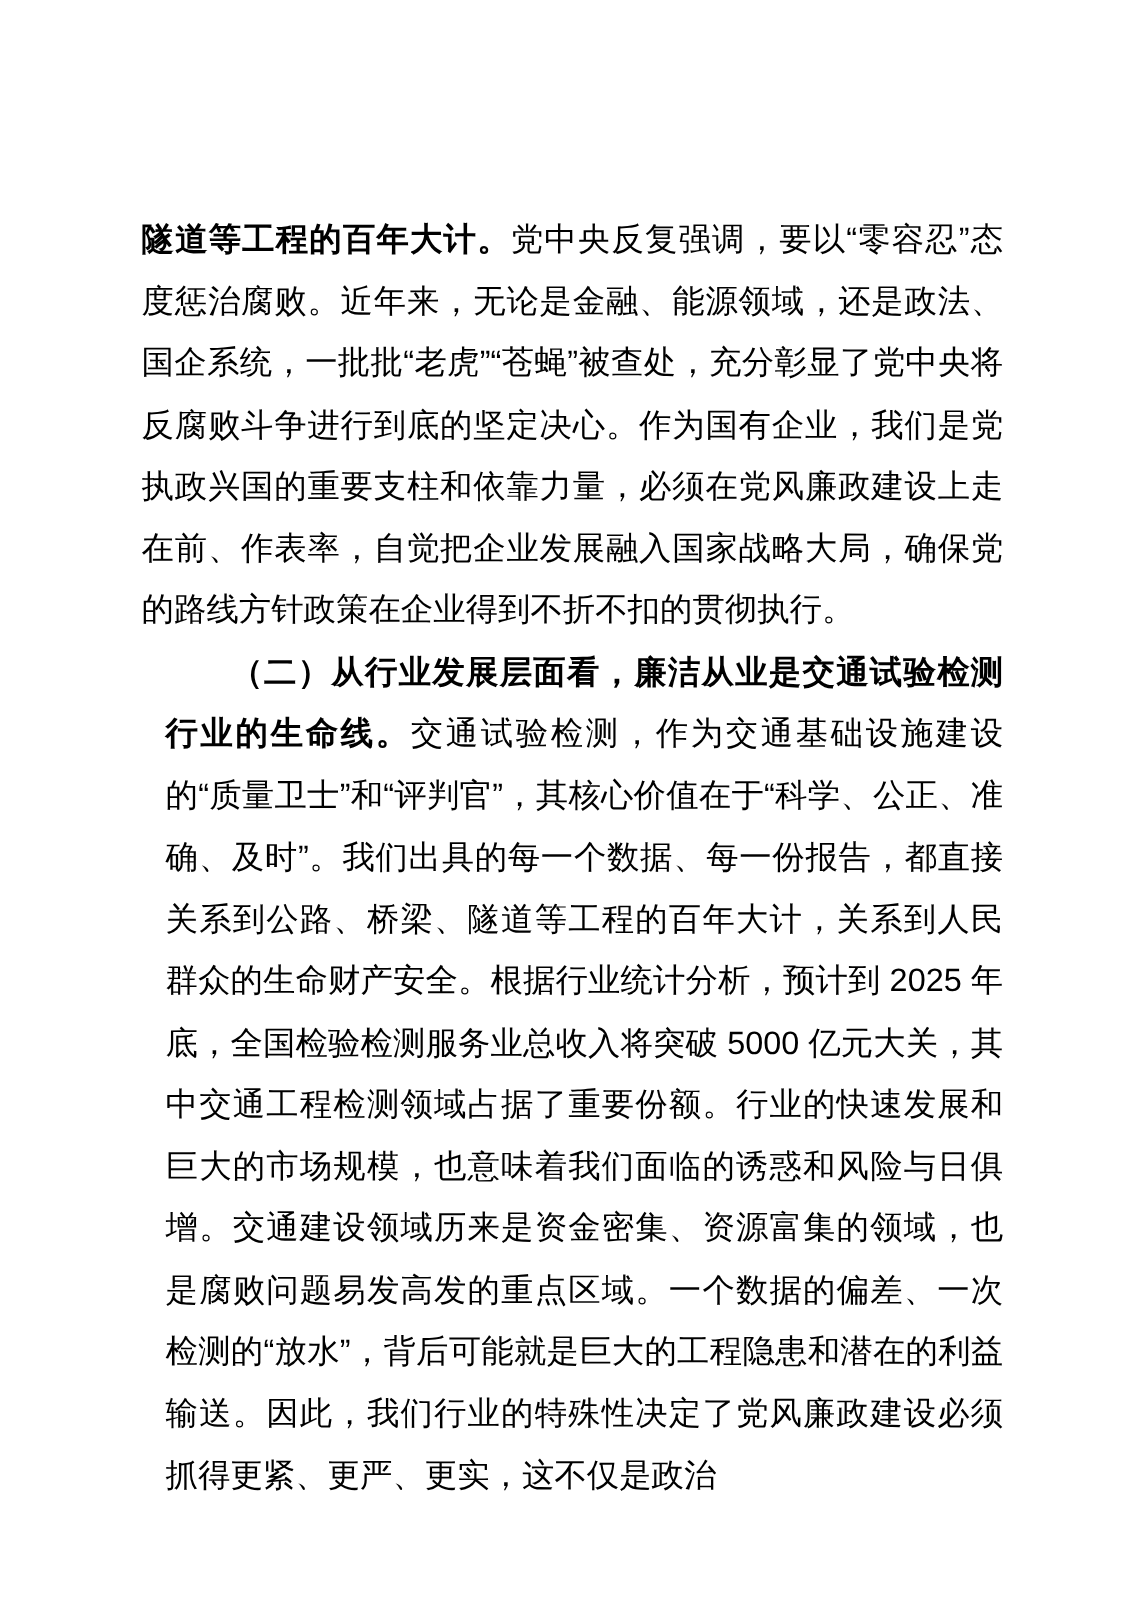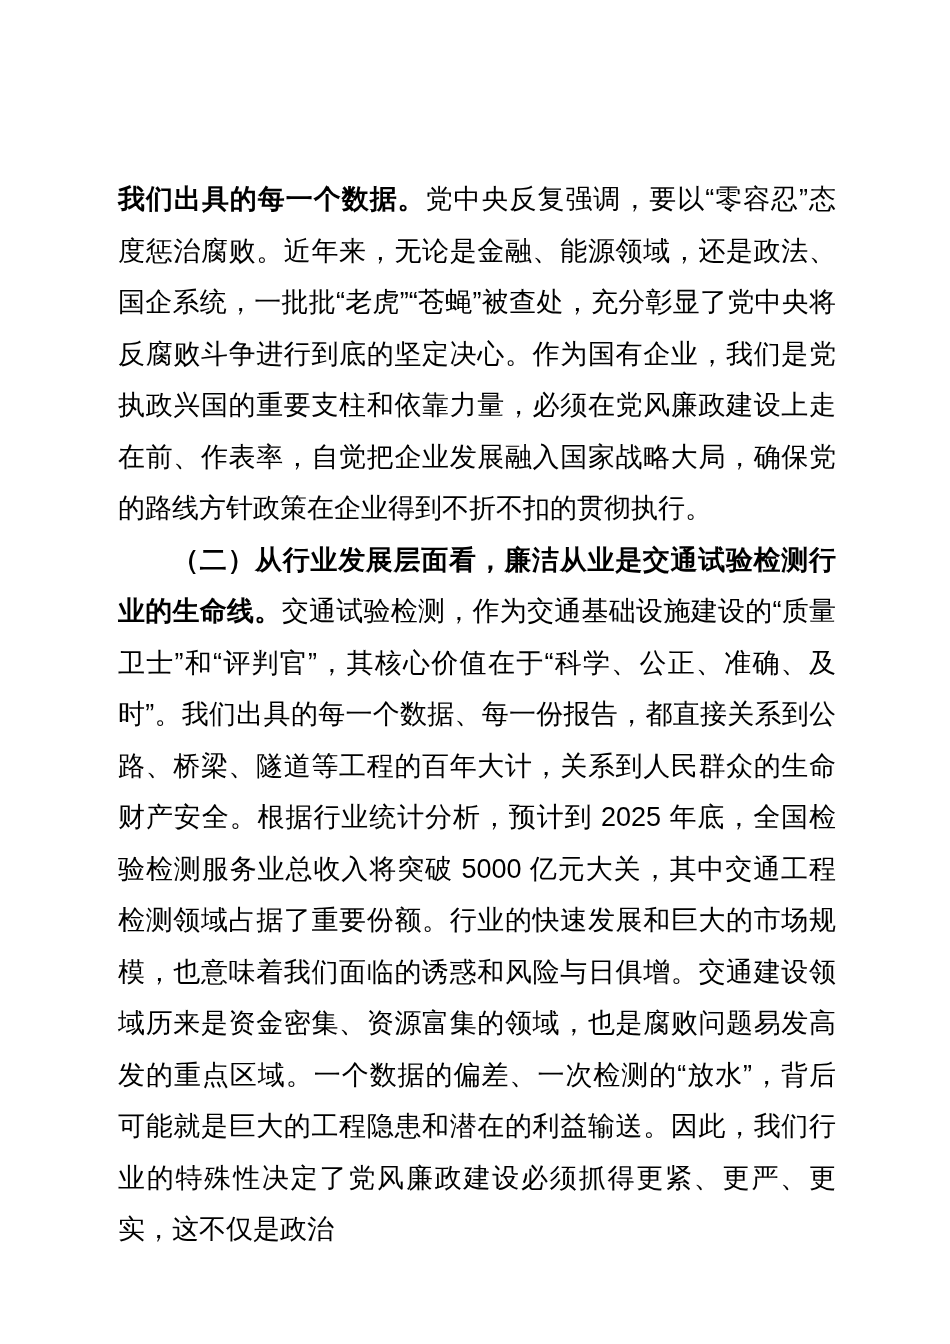--- a/index.html
+++ b/index.html
@@ -32,26 +32,27 @@
       color: #000000;
     }
     .para {
       margin: 0;
       padding: 0;
       text-align: justify;
       word-break: break-all;
     }
     .para.indent {
       text-indent: 2em;
+      margin-left: 20px;
     }
     .lead {
       font-weight: 700;
     }
   </style>
 </head>
 <body>
 
 <div class="page">
   <div class="text-block">
-    <p class="para"><strong class="lead">我们出具的每一个数据。</strong><span>党中央反复强调，要以“零容忍”态度惩治腐败。近年来，无论是金融、能源领域，还是政法、国企系统，一批批“老虎”“苍蝇”被查处，充分彰显了党中央将反腐败斗争进行到底的坚定决心。作为国有企业，我们是党执政兴国的重要支柱和依靠力量，必须在党风廉政建设上走在前、作表率，自觉把企业发展融入国家战略大局，确保党的路线方针政策在企业得到不折不扣的贯彻执行。</span></p>
+    <p class="para"><strong class="lead">隧道等工程的百年大计。</strong><span>党中央反复强调，要以“零容忍”态度惩治腐败。近年来，无论是金融、能源领域，还是政法、国企系统，一批批“老虎”“苍蝇”被查处，充分彰显了党中央将反腐败斗争进行到底的坚定决心。作为国有企业，我们是党执政兴国的重要支柱和依靠力量，必须在党风廉政建设上走在前、作表率，自觉把企业发展融入国家战略大局，确保党的路线方针政策在企业得到不折不扣的贯彻执行。</span></p>
     <p class="para indent"><strong class="lead">（二）从行业发展层面看，廉洁从业是交通试验检测行业的生命线。</strong><span>交通试验检测，作为交通基础设施建设的“质量卫士”和“评判官”，其核心价值在于“科学、公正、准确、及时”。我们出具的每一个数据、每一份报告，都直接关系到公路、桥梁、隧道等工程的百年大计，关系到人民群众的生命财产安全。根据行业统计分析，预计到 2025 年底，全国检验检测服务业总收入将突破 5000 亿元大关，其中交通工程检测领域占据了重要份额。行业的快速发展和巨大的市场规模，也意味着我们面临的诱惑和风险与日俱增。交通建设领域历来是资金密集、资源富集的领域，也是腐败问题易发高发的重点区域。一个数据的偏差、一次检测的“放水”，背后可能就是巨大的工程隐患和潜在的利益输送。因此，我们行业的特殊性决定了党风廉政建设必须抓得更紧、更严、更实，这不仅是政治</span></p>
   </div>
 </div>
 
 </body></html>

